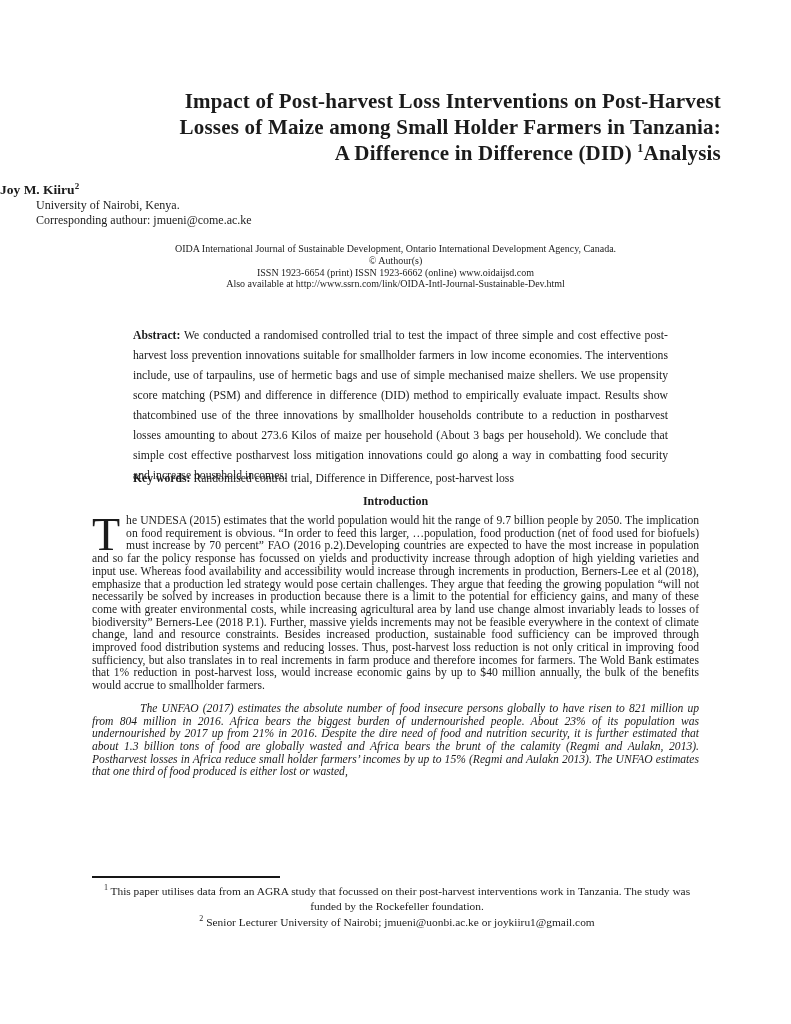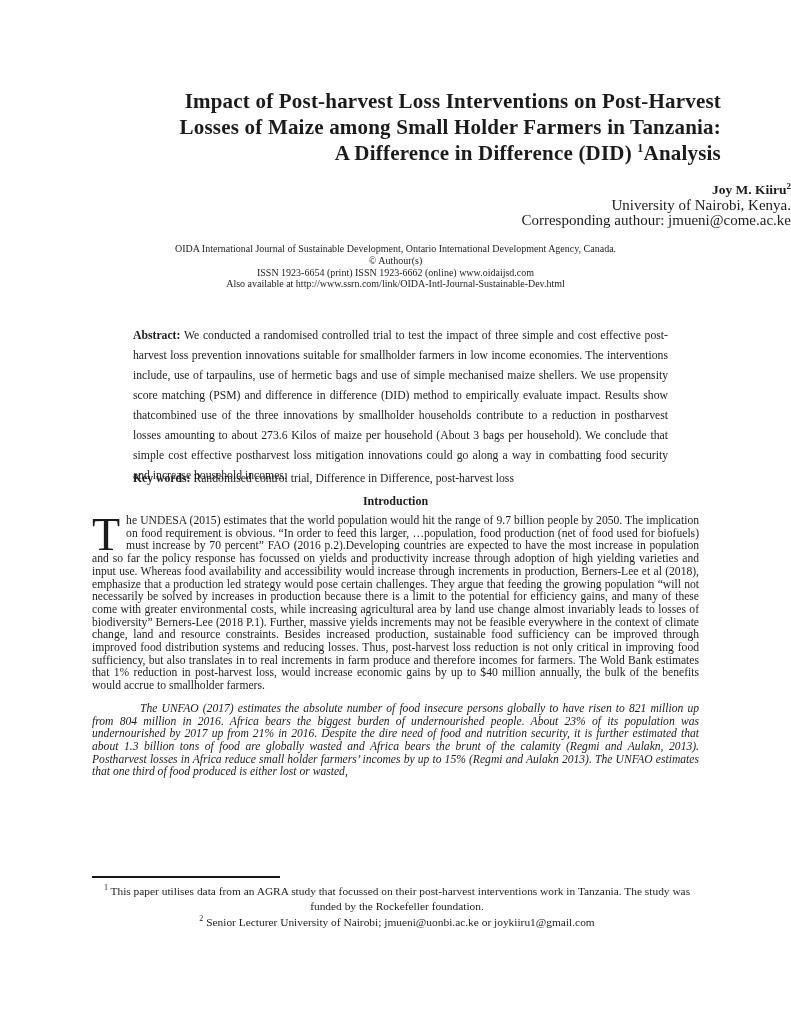--- a/index.html
+++ b/index.html
@@ -18,25 +18,25 @@
     text-align: right;
     font-size: 21px;
     font-weight: bold;
     line-height: 26px;
     letter-spacing: 0.2px;
   }
   .title sup { font-size: 12px; vertical-align: super; line-height: 0; }
   .author-block {
     position: absolute;
     top: 181px; left: 0; right: 0;
-    text-align: right;
+    text-align: left;
   }
   .author-name { font-size: 13.5px; font-weight: bold; line-height: 17px; }
   .author-name sup { font-size: 9px; vertical-align: super; line-height: 0; }
-  .affiliation, .corresponding { font-size: 15px; line-height: 15px; }
+  .affiliation, .corresponding { font-size: 12px; line-height: 15px; padding-left: 36px; }
   .imprint {
     position: absolute;
     top: 243px; left: 0; right: 0;
     text-align: center;
     font-size: 10px;
     line-height: 11.8px;
   }
   .abstract {
     position: absolute;
     top: 326px; left: 133px; width: 535px;

